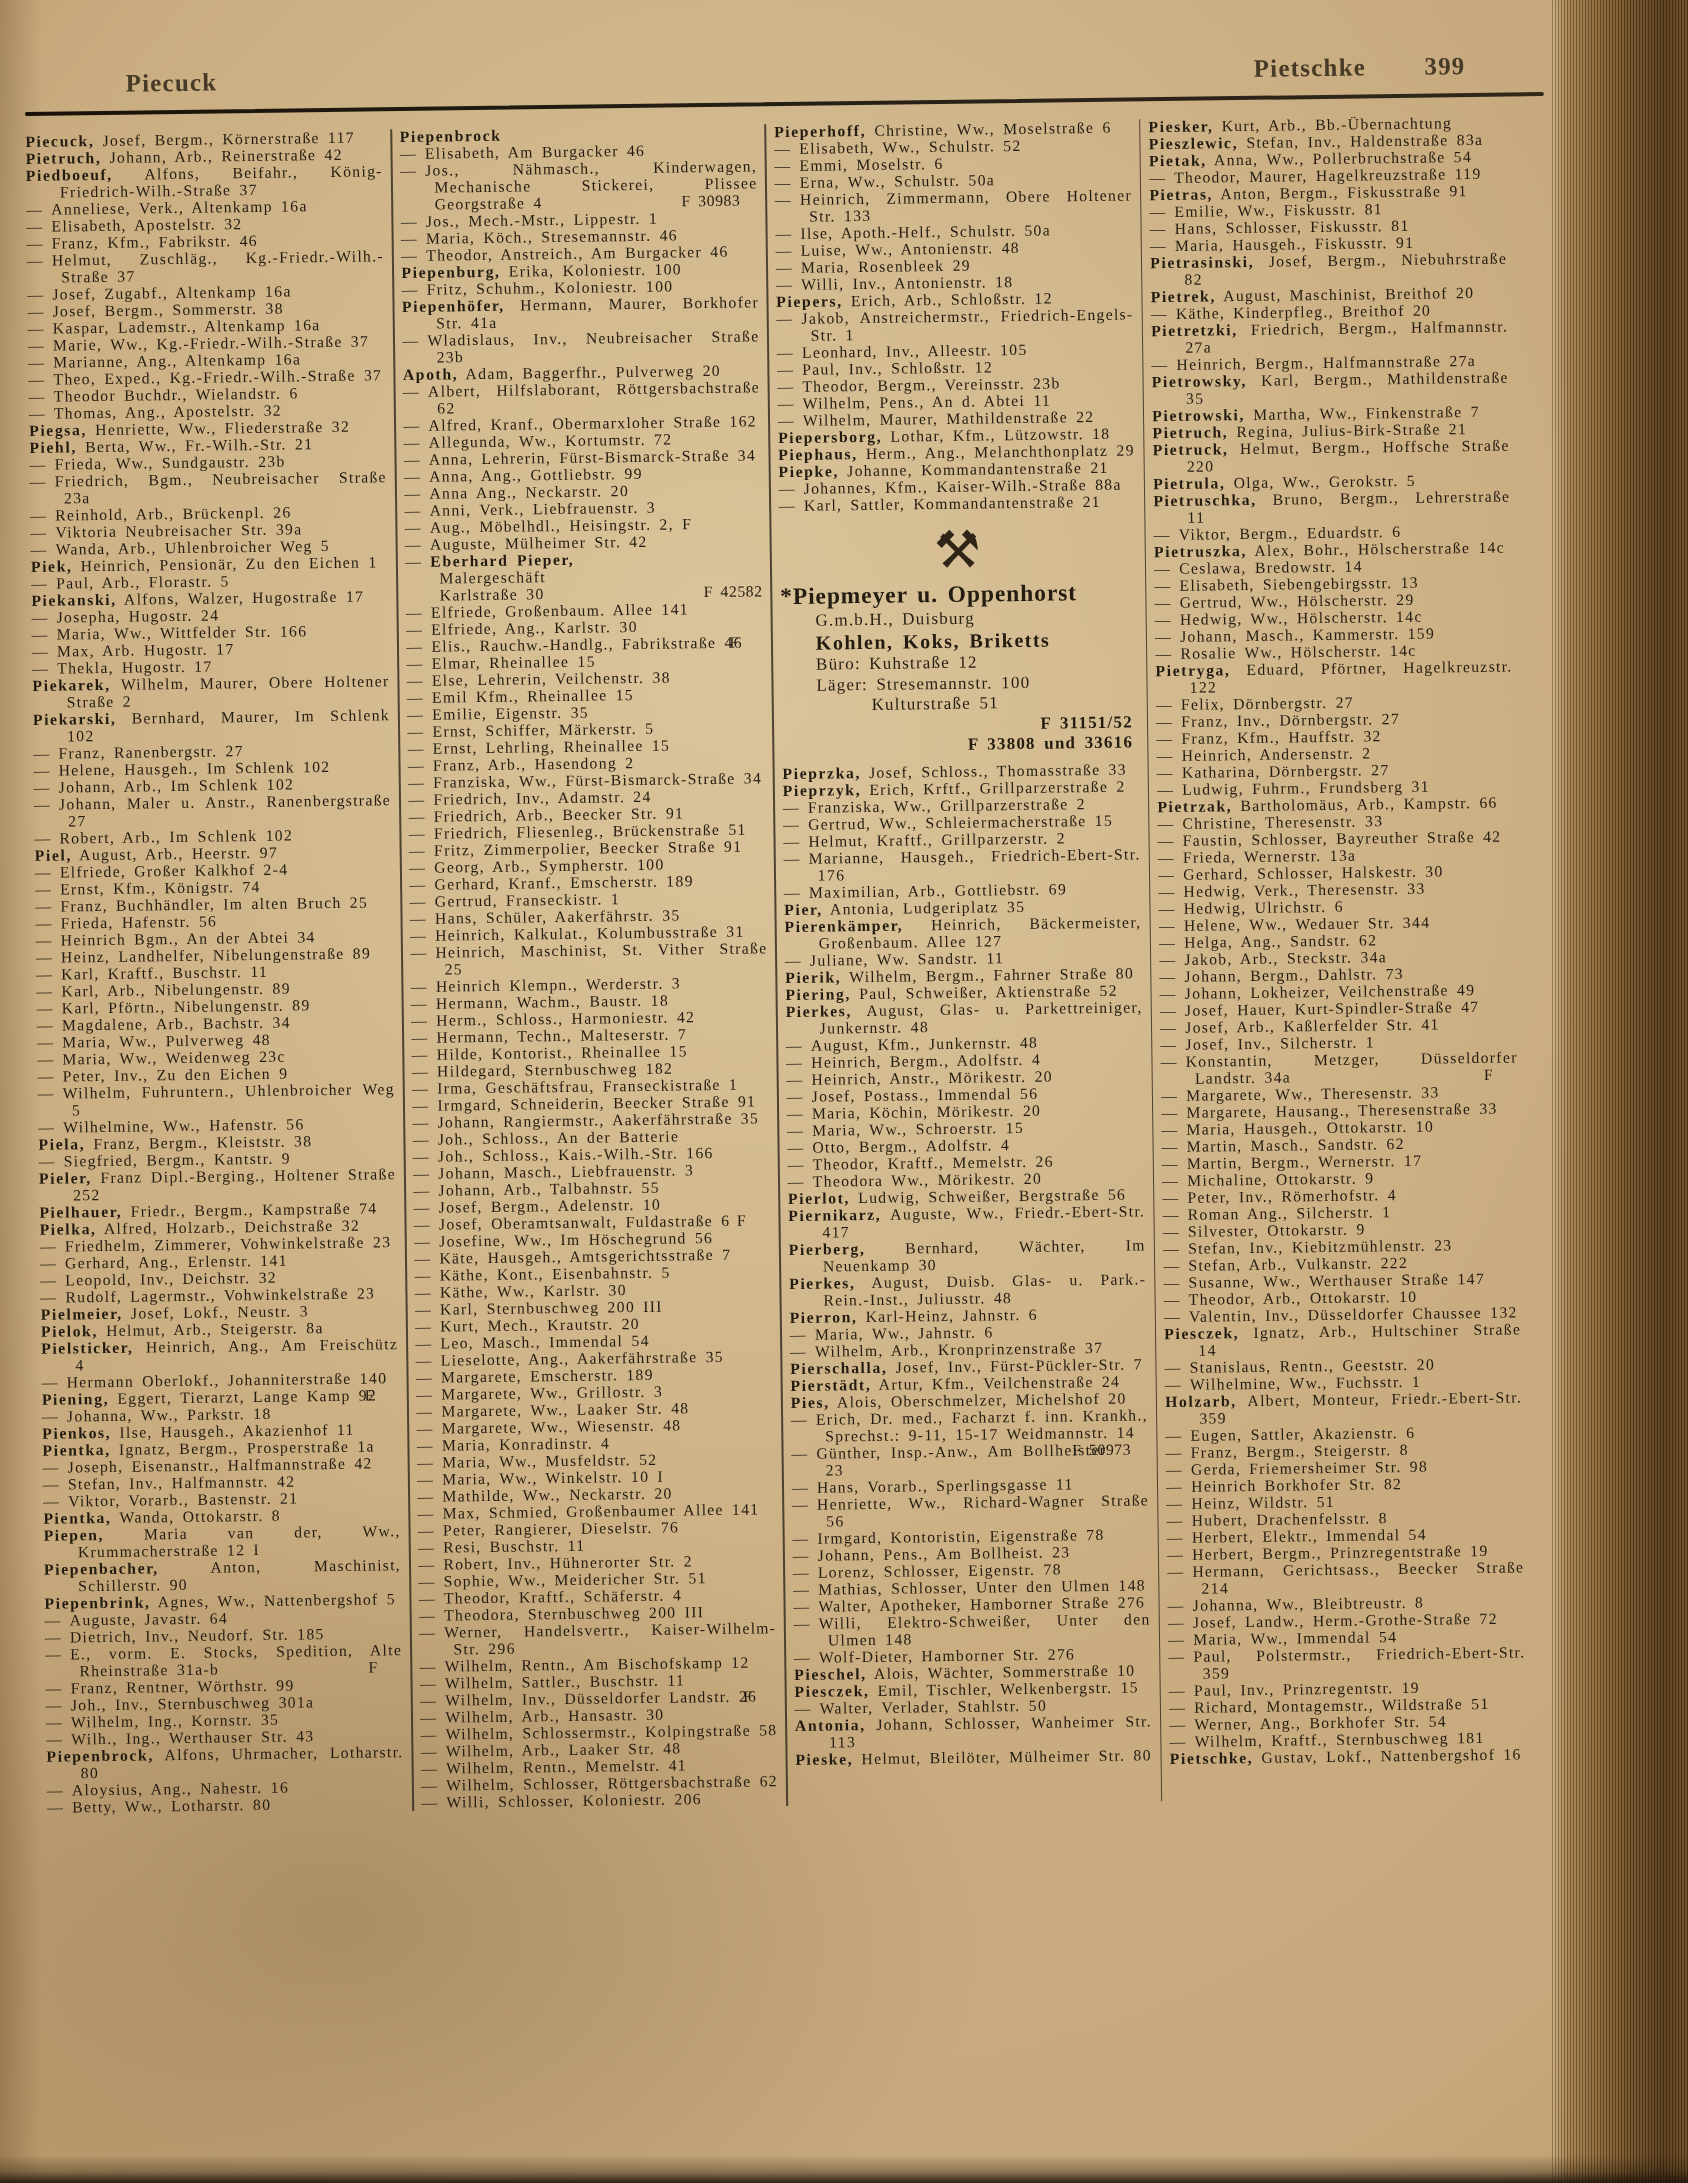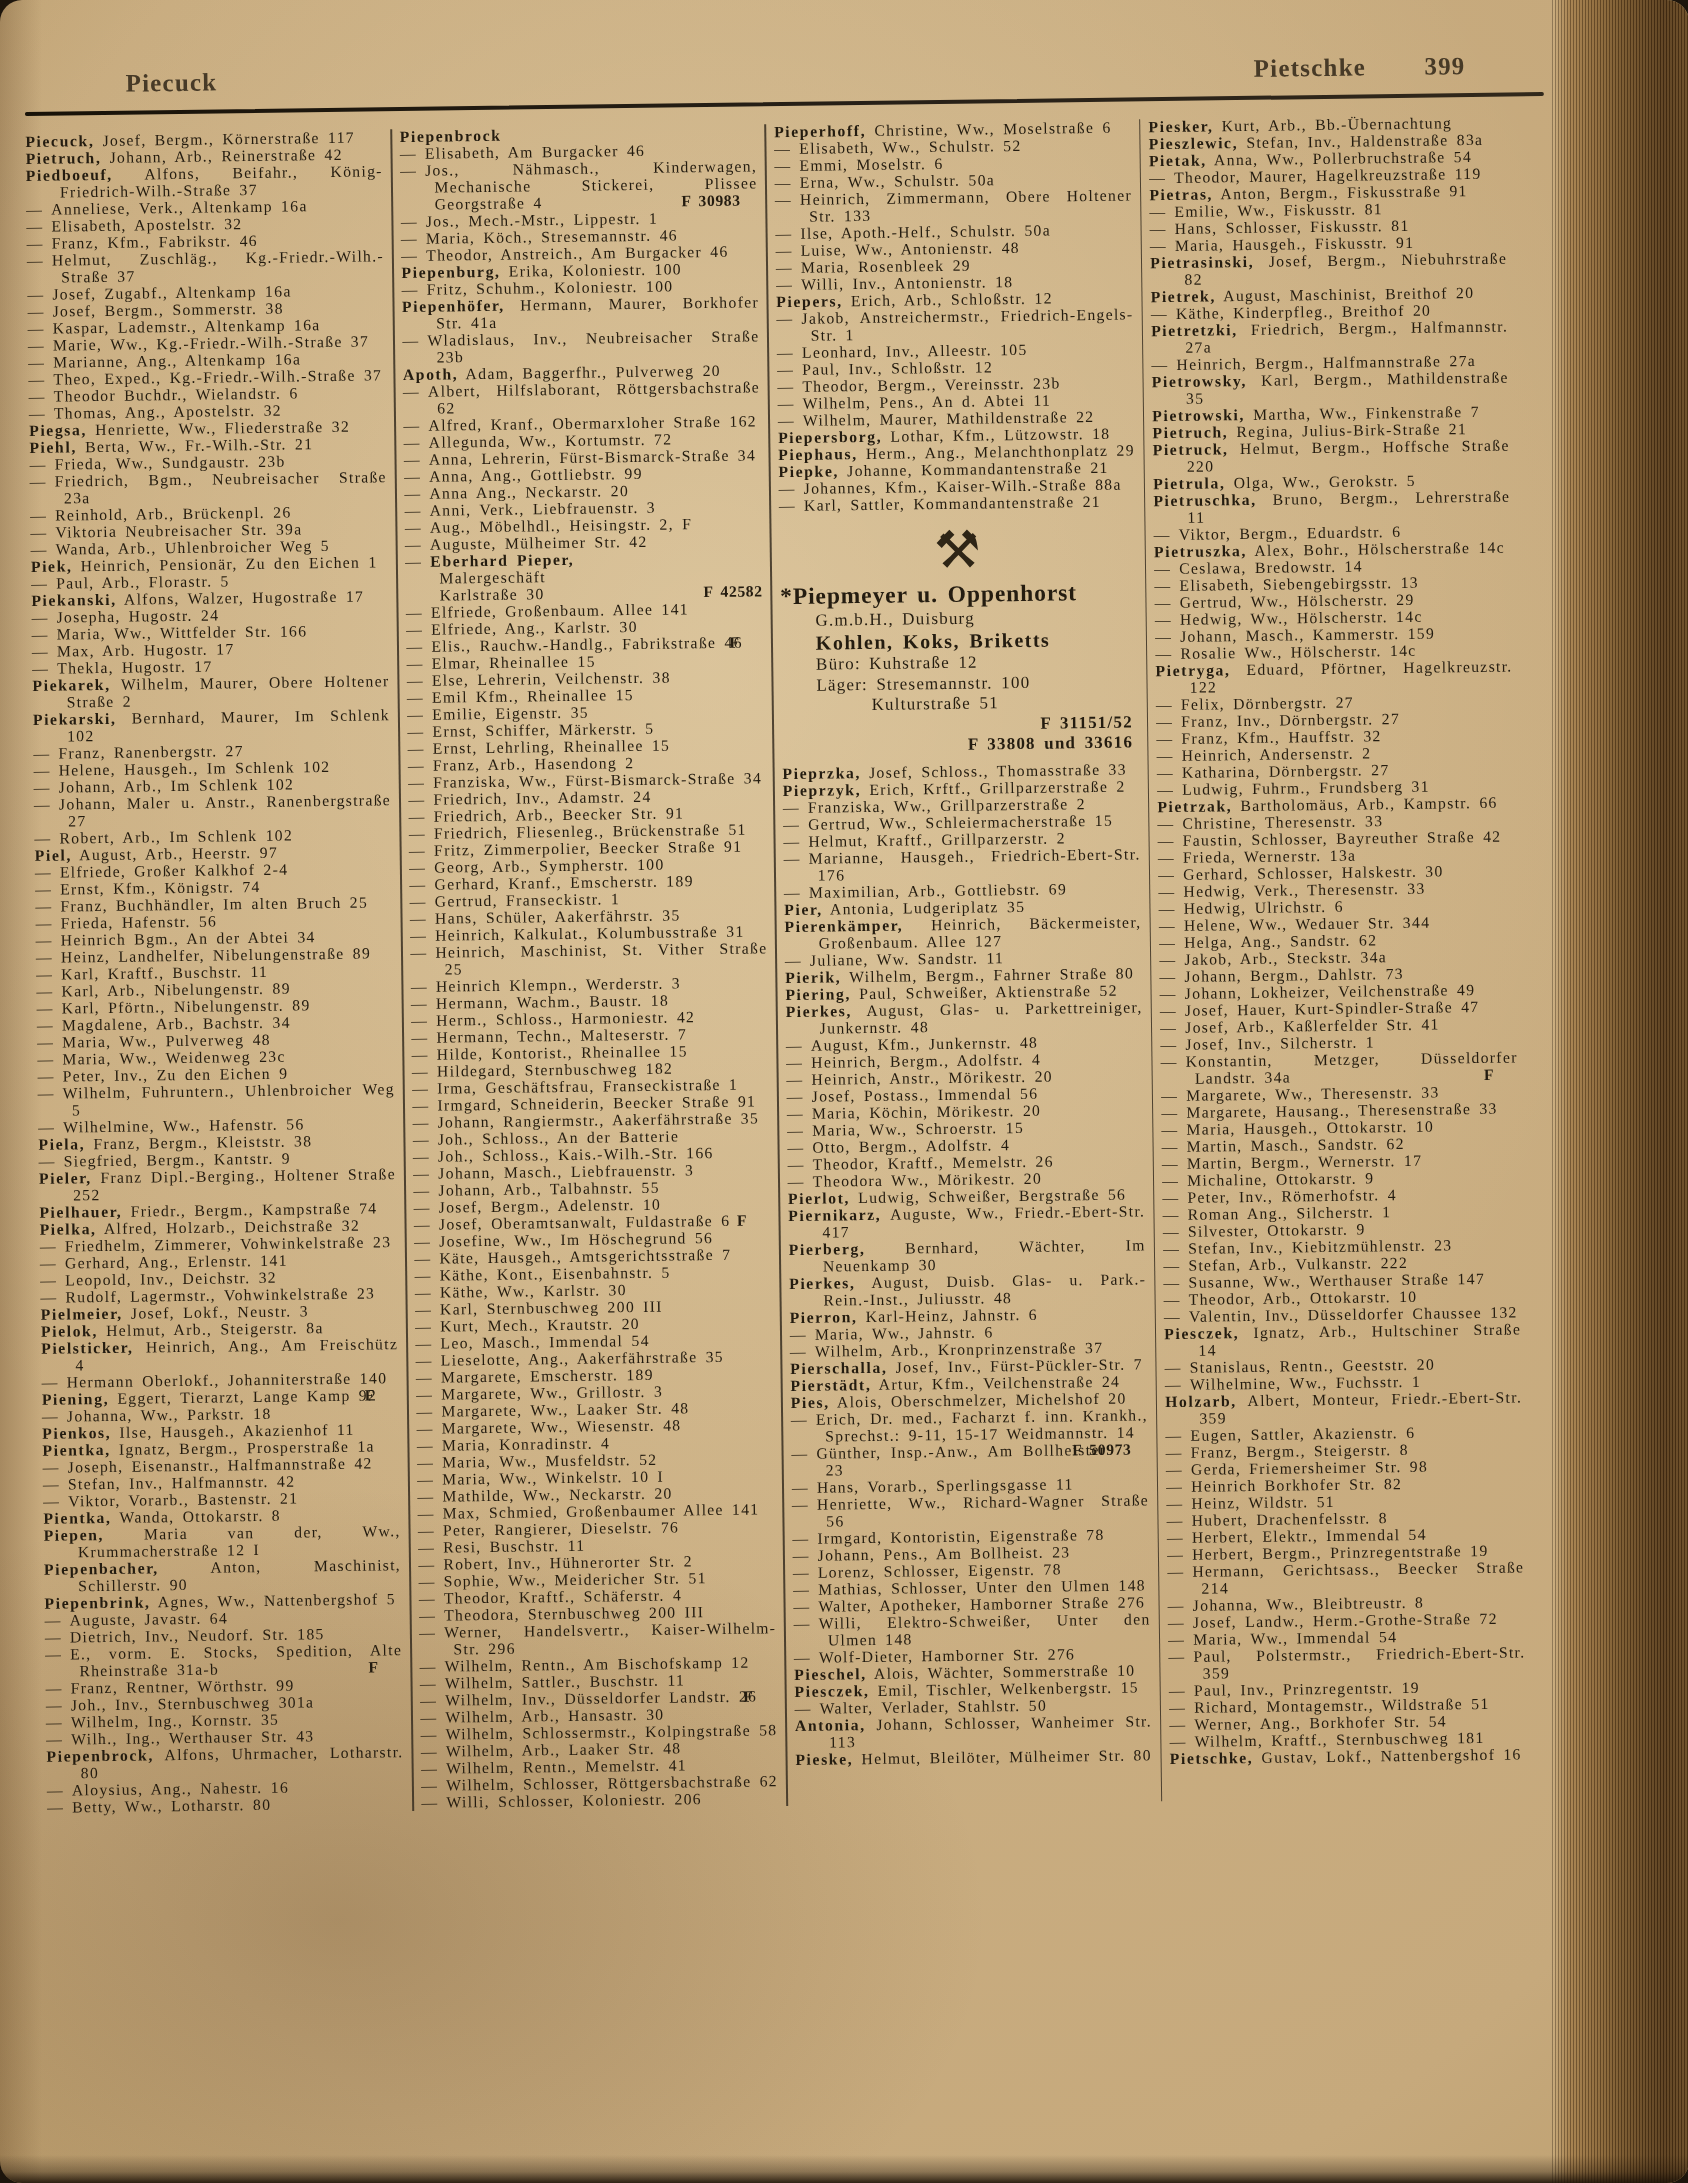--- a/index.html
+++ b/index.html
@@ -9,21 +9,20 @@
     background:#1d150c;
   }
   .page{
     position:relative;width:1689px;height:2183px;overflow:hidden;
     background:
       radial-gradient(ellipse 1447px 1688px at 42% 30%, rgba(255,243,210,.30), rgba(0,0,0,0) 65%),
       radial-gradient(ellipse 1085px 723px at 20% 88%, rgba(84,56,26,.25), rgba(0,0,0,0) 60%),
       linear-gradient(to right, rgba(92,62,30,.30), rgba(0,0,0,0) 42px),
       radial-gradient(ellipse 1929px 2351px at 52% 44%, #cdb286 0%, #c6a97c 55%, #b2935f 85%, #9a784c 100%);
     color:#241c10;
-    border-radius:22px;
   }
   .content{
     position:absolute;left:24px;top:34px;width:1519px;
     transform:rotate(-0.75deg);
     transform-origin:50% 0%;
   }
   .hdr{
     display:flex;justify-content:space-between;align-items:baseline;
     padding:26.5px 78px 0 101px;
     font-size:25px;color:#362b1b;letter-spacing:1.2px;font-weight:bold;
@@ -35,21 +34,21 @@
   .cols{display:flex;margin-top:17px;align-items:flex-start;}
   .col{width:357px;}
   .vdiv{width:1.8px;align-self:stretch;background:#362d20;margin:1.2px 7.8px 0 7.8px;opacity:.85;}
   
   .e{
     font-size:15.7px;line-height:17px;letter-spacing:1.3px;word-spacing:3px;
     text-align:justify;padding-left:34px;text-indent:-34px;
   }
   .e .b{font-weight:bold;letter-spacing:1.6px;}
   .e .dash{display:inline-block;width:25px;text-indent:0;}
-  .e .f{float:right;font-weight:bold;letter-spacing:0.6px;}
+  .e .f{float:right;font-weight:normal;letter-spacing:0.6px;}
   .cont{text-indent:0;display:block;}
   
   .ad{margin:9.6px 0 7.2px;padding-left:0;text-indent:0;text-align:left;}
   .ad .ad-icon{text-align:center;font-size:52px;line-height:58px;color:#2e2516;}
   .ad .ad-title{font-weight:bold;font-size:23.5px;line-height:29px;letter-spacing:0.9px;color:#241c10;}
   .ad .ad-line{font-size:17px;line-height:20.5px;letter-spacing:1.2px;padding-left:35px;}
   .ad .ad-line.bold{font-weight:bold;font-size:20px;letter-spacing:1.5px;line-height:24px;}
   .ad .ad-line.ind{padding-left:90px;}
   .ad .ad-line.right{text-align:right;padding-right:6px;font-weight:bold;}
   

